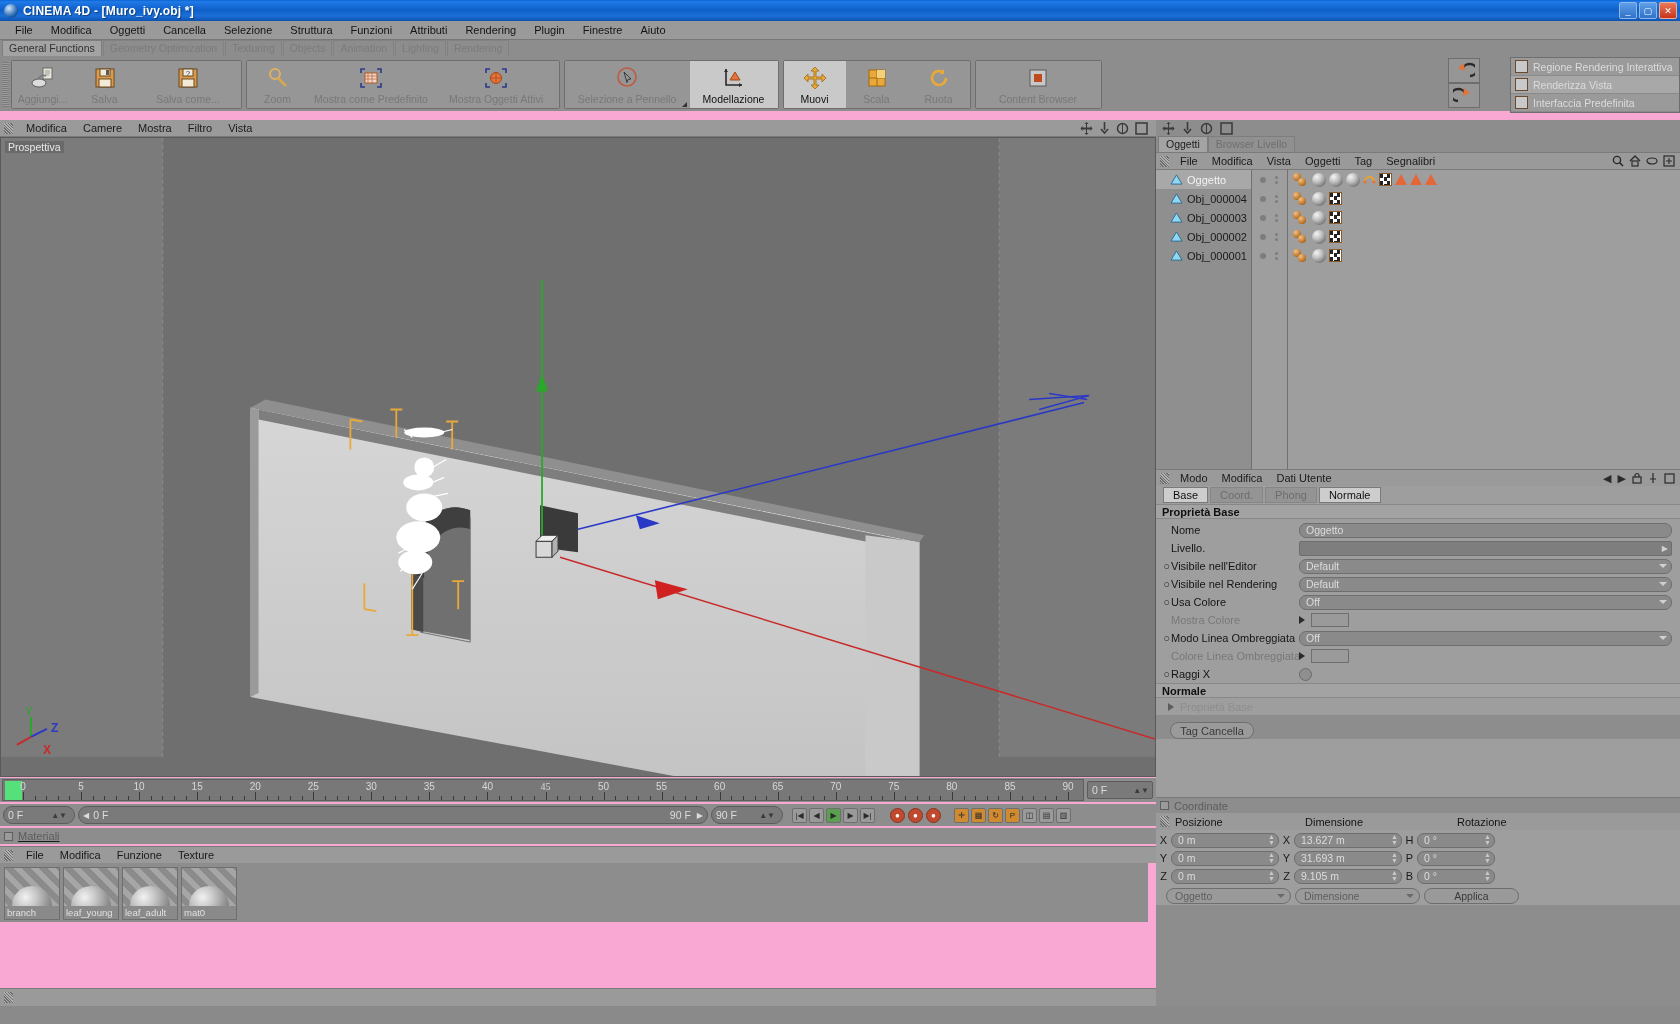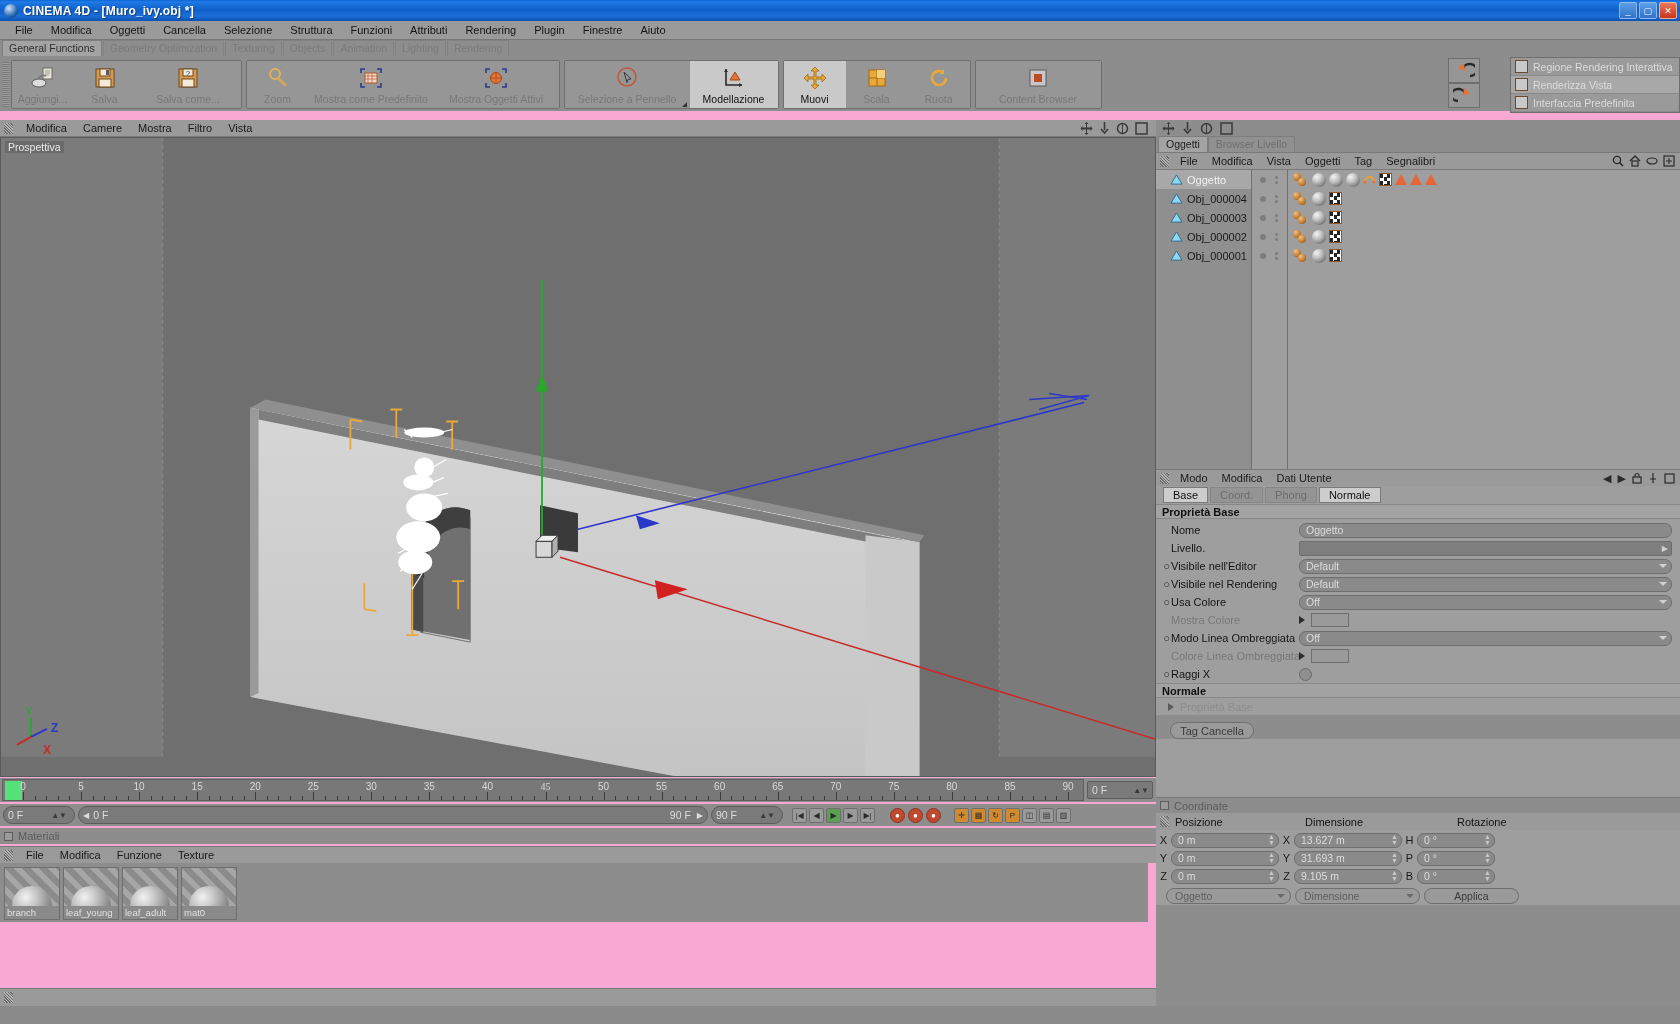--- a/index.html
+++ b/index.html
@@ -117,21 +117,21 @@
   .transport { position:absolute; left:0; top:684px; right:0; height:22px; background:#8d8d8d; display:flex; align-items:center; gap:3px; padding-left:3px;}
   .tp-field { height:18px; background:#7a7a7a; border:1px solid #5c5c5c; color:#dcdcdc; font-size:10.5px;
      display:flex; align-items:center; padding:0 4px; border-radius:9px;}
   .tp-long { flex: 0 0 630px; }
   .tp-btn { width:15px;height:15px; background:#9a9a9a; border:1px solid #6e6e6e; display:flex;align-items:center;justify-content:center;font-size:8px;color:#2a2a2a;border-radius:2px;}
   .tp-btn.rec { background:#c04a30; color:#fff; border-color:#8a3420; border-radius:50%;}
   .tp-btn.org { background:#d08a30; }
   .tp-btn.grn { background:#5aa050; }
 
   
-  .mat-head { position:absolute; left:0; top:708px; right:0; height:16px; background:#8d8d8d; display:flex; align-items:center; padding-left:4px;}
+  .mat-head { position:absolute; left:0; top:708px; right:0; height:16px; background:#8d8d8d; display:flex; align-items:center; padding-left:4px;text-decoration:underline;}
   .chk { width:9px;height:9px;border:1px solid #5e5e5e;background:#9a9a9a;margin-right:5px;}
   .mat-menu { position:absolute; left:0; top:726px; right:0; height:17px; background:#9a9a9a; display:flex; align-items:center; padding-left:4px; border-top:1px solid #7a7a7a;}
   .mat-menu .mi { padding:0 8px; font-size:11px; line-height:17px;}
   .mat-area { position:absolute; left:0; top:743px; right:8px; height:59px; background:#8d8d8d; display:flex; gap:3px; padding:4px 0 0 4px;}
   .mat-cell { width:56px; height:53px; border:1px solid #6e6e6e; position:relative; overflow:hidden;
      background: repeating-linear-gradient(45deg,#8b8b8b 0 6px,#a6a6a6 6px 12px); }
   .mat-ball { position:absolute; left:50%; top:18px; transform:translateX(-50%); width:40px;height:40px;border-radius:50%;
      background: radial-gradient(circle at 34% 28%, #f2f2f2 0%, #c8c8c8 28%, #8e8e8e 62%, #555 100%);}
   .mat-name { position:absolute; left:0; bottom:0; width:100%; height:13px; background:#8a8a8a; color:#e0e0e0;
      font-size:9.5px; line-height:13px; padding-left:2px; overflow:hidden; white-space:nowrap;}

